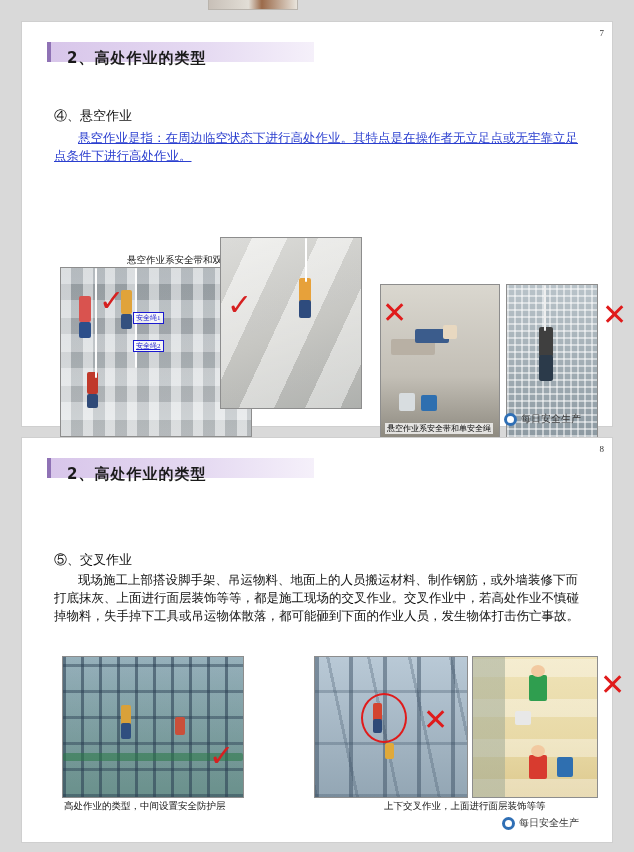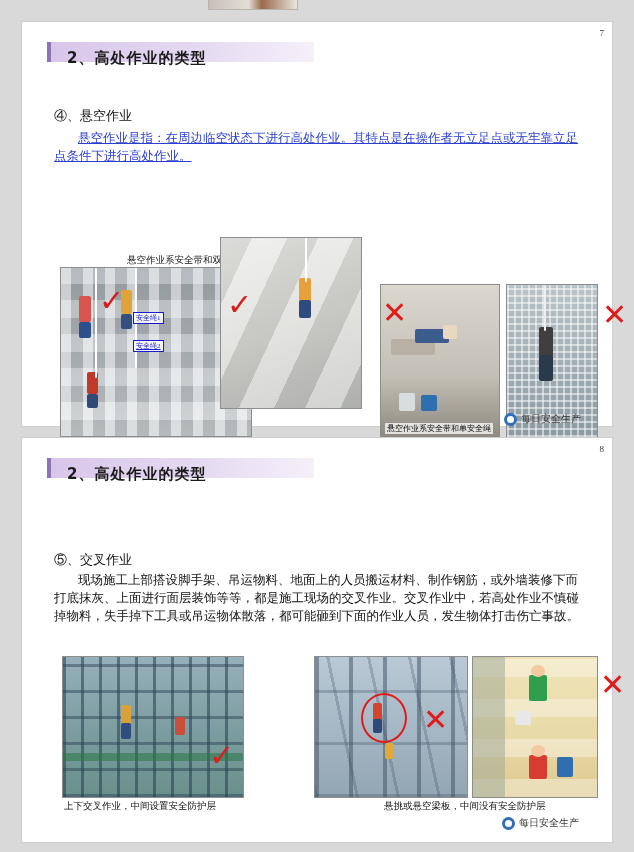--- a/index.html
+++ b/index.html
@@ -317,41 +317,41 @@
       <div class="indent" style="margin-top:2px;">现场施工上部搭设脚手架、吊运物料、地面上的人员搬运材料、制作钢筋，或外墙装修下而打底抹灰、上面进行面层装饰等等，都是施工现场的交叉作业。交叉作业中，若高处作业不慎碰掉物料，失手掉下工具或吊运物体散落，都可能砸到下面的作业人员，发生物体打击伤亡事故。</div>
     </div>
 
     <div class="photo f-scaffold" style="left:40px; top:218px; width:180px; height:140px;">
       <div class="fig" style="left:58px; top:48px; width:10px; height:20px; background:#d9a13a;"></div>
       <div class="fig" style="left:58px; top:66px; width:10px; height:16px; background:#2f4e7f;"></div>
       <div class="fig" style="left:112px; top:60px; width:10px; height:18px; background:#c94f3a;"></div>
       <div class="fig" style="left:0px; top:96px; width:180px; height:8px; background:rgba(40,120,70,.55);"></div>
       <div class="mark mark-check" style="left:146px; top:84px;">✓</div>
     </div>
-    <div class="cap" style="left:42px; top:362px;">上下交叉作业，中间设置安全防护层</div>
+    <div class="cap" style="left:42px; top:362px;">高处作业的类型，中间设置安全防护层</div>
 
     <div class="photo f-steel" style="left:292px; top:218px; width:152px; height:140px;">
       <div class="fig" style="left:58px; top:46px; width:9px; height:18px; background:#d3442f;"></div>
       <div class="fig" style="left:58px; top:62px; width:9px; height:14px; background:#2d4a78;"></div>
       <div class="fig" style="left:70px; top:86px; width:9px; height:16px; background:#e0a93a;"></div>
       <div class="circle-red" style="left:46px; top:36px; width:42px; height:46px;"></div>
       <div class="mark mark-cross" style="left:108px; top:48px;">✕</div>
     </div>
 
     <div class="photo f-cartoon" style="left:450px; top:218px; width:124px; height:140px;">
       <div class="fig" style="left:56px; top:18px; width:18px; height:26px; background:#2f9e4f;"></div>
       <div class="fig" style="left:58px; top:8px; width:14px; height:12px; border-radius:50%; background:#f2c9a0;"></div>
       <div class="fig" style="left:42px; top:54px; width:16px; height:14px; background:#e8e8e8;"></div>
       <div class="fig" style="left:56px; top:98px; width:18px; height:24px; background:#d83b2f;"></div>
       <div class="fig" style="left:58px; top:88px; width:14px; height:12px; border-radius:50%; background:#f2c9a0;"></div>
       <div class="fig" style="left:84px; top:100px; width:16px; height:20px; background:#2f6fb0;"></div>
     </div>
     <div class="mark mark-cross" style="left:578px; top:232px;">✕</div>
 
-    <div class="cap" style="left:362px; top:362px;">悬挑或悬空梁板，中间没有安全防护层</div>
+    <div class="cap" style="left:362px; top:362px;">上下交叉作业，上面进行面层装饰等等</div>
 
     <div class="wm" style="left:480px; top:378px;">
       <span class="dot"></span>
       <span>每日安全生产</span>
     </div>
   </div>
 
 </div>
 
 </body></html>

